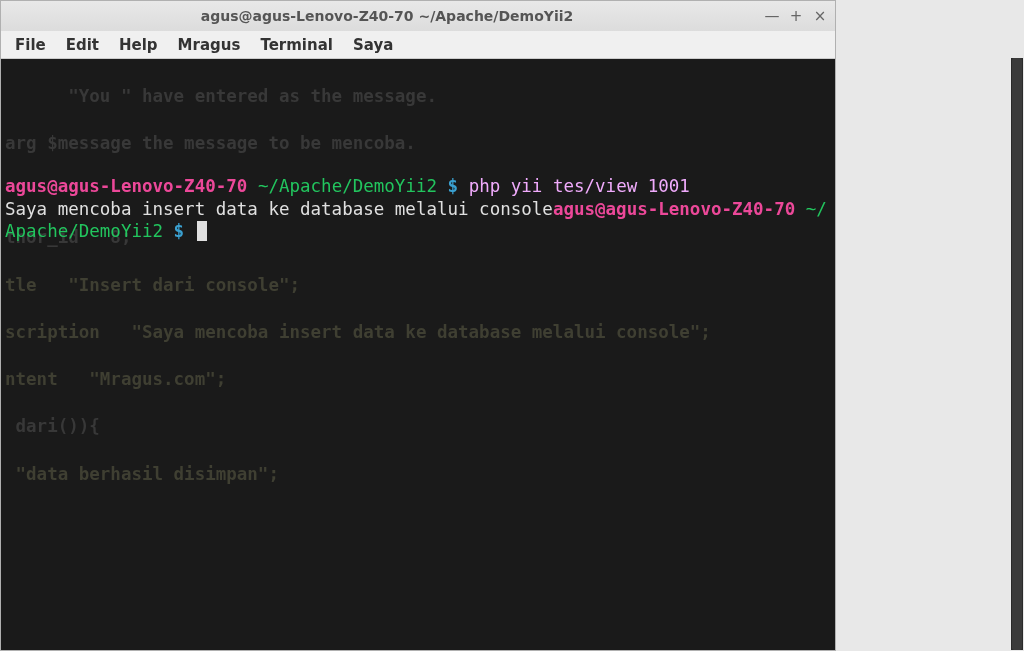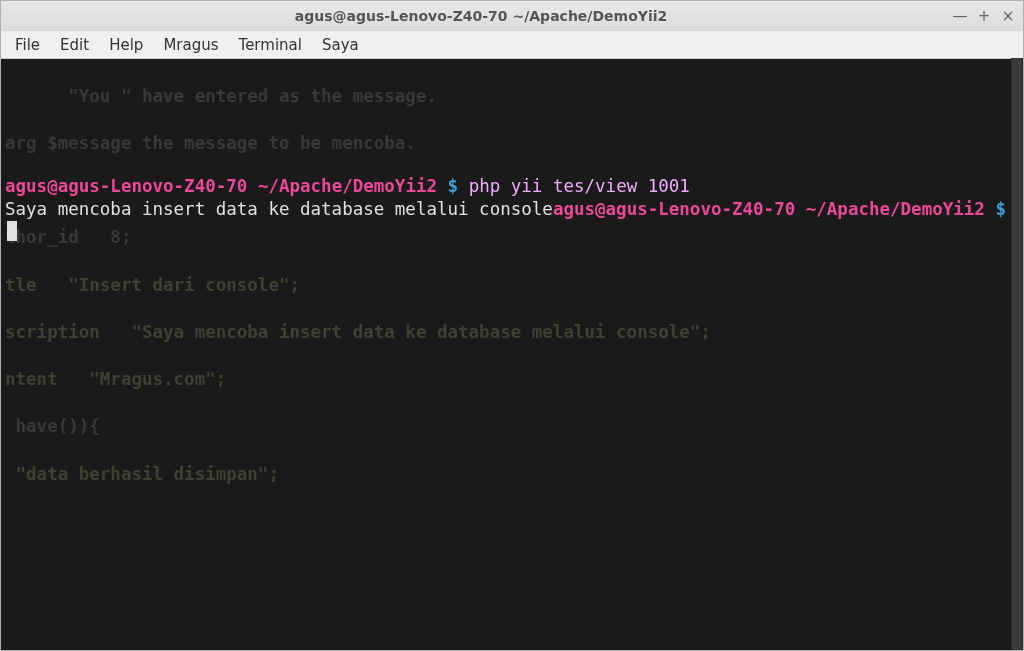--- a/index.html
+++ b/index.html
@@ -4,21 +4,21 @@
   <style>
     * { margin: 0; padding: 0; box-sizing: border-box; }
     body {
       width: 1024px;
       height: 651px;
       font-family: "DejaVu Sans", "Liberation Sans", sans-serif;
       background: #e8e8e8;
       overflow: hidden;
     }
     .window {
-      width: 1024px;
+      width: 836px;
       height: 651px;
       background: #e8e8e8;
       display: flex;
       flex-direction: column;
       border: 1px solid #b0b0b0;
     }
     .titlebar {
       height: 30px;
       background: linear-gradient(to bottom, #e8e8e8, #dcdcdc);
       display: flex;
@@ -55,20 +55,21 @@
       display: flex;
       align-items: center;
       padding: 0 4px;
       font-size: 15px;
       color: #333;
       border-bottom: 1px solid #ccc;
     }
     .menu-item {
       padding: 7px 10px;
       cursor: pointer;
+      font-weight: bold;
     }
     .terminal {
       flex: 1;
       background: #1a1a1a;
       color: #d0d0d0;
       font-family: "DejaVu Sans Mono", "Liberation Mono", monospace;
       font-size: 17.5px;
       line-height: 1.3;
       padding: 2px 4px;
       position: relative;
@@ -90,21 +91,21 @@
       font-size: 17.5px;
     }
     .ghost .kw { color: #3a3a3a; }
     .ghost .str { color: #3f3f32; }
     .ghost-line { display: block; }
     .fg-content {
       position: relative;
       z-index: 2;
     }
     .user-host { color: #ec4899; font-weight: bold; margin-top: 24px; }
-    .path { color: #ec4899; font-weight: bold; }
+    .path { color: #22c55e; font-weight: normal; }
     .prompt-sym { color: #3aa0d0; font-weight: bold; }
     .cmd { color: #f0abfc; }
     .output { color: #e0e0e0; }
     .cursor {
       display: inline-block;
       width: 10px;
       height: 20px;
       background: #e0e0e0;
       vertical-align: text-bottom;
       margin-left: 2px;
@@ -153,21 +154,21 @@
 
     <div class="ghost">
 <span class="ghost-line">      "You " have entered as the message.</span>
 <span class="ghost-line">arg $message the message to be mencoba.</span>
 <span class="ghost-line"></span>
 <span class="ghost-line"></span>
 <span class="ghost-line">thor_id   8;</span>
 <span class="ghost-line str">tle   "Insert dari console";</span>
 <span class="ghost-line str">scription   "Saya mencoba insert data ke database melalui console";</span>
 <span class="ghost-line str">ntent   "Mragus.com";</span>
-<span class="ghost-line"> have()){</span>
+<span class="ghost-line"> dari()){</span>
 <span class="ghost-line str"> "data berhasil disimpan";</span>
 <span class="ghost-line"></span>
 <span class="ghost-line"></span>
 
 <span class="ghost-line"></span>
 <span class="ghost-line"></span>
 <span class="ghost-line"></span>
 
 
 

